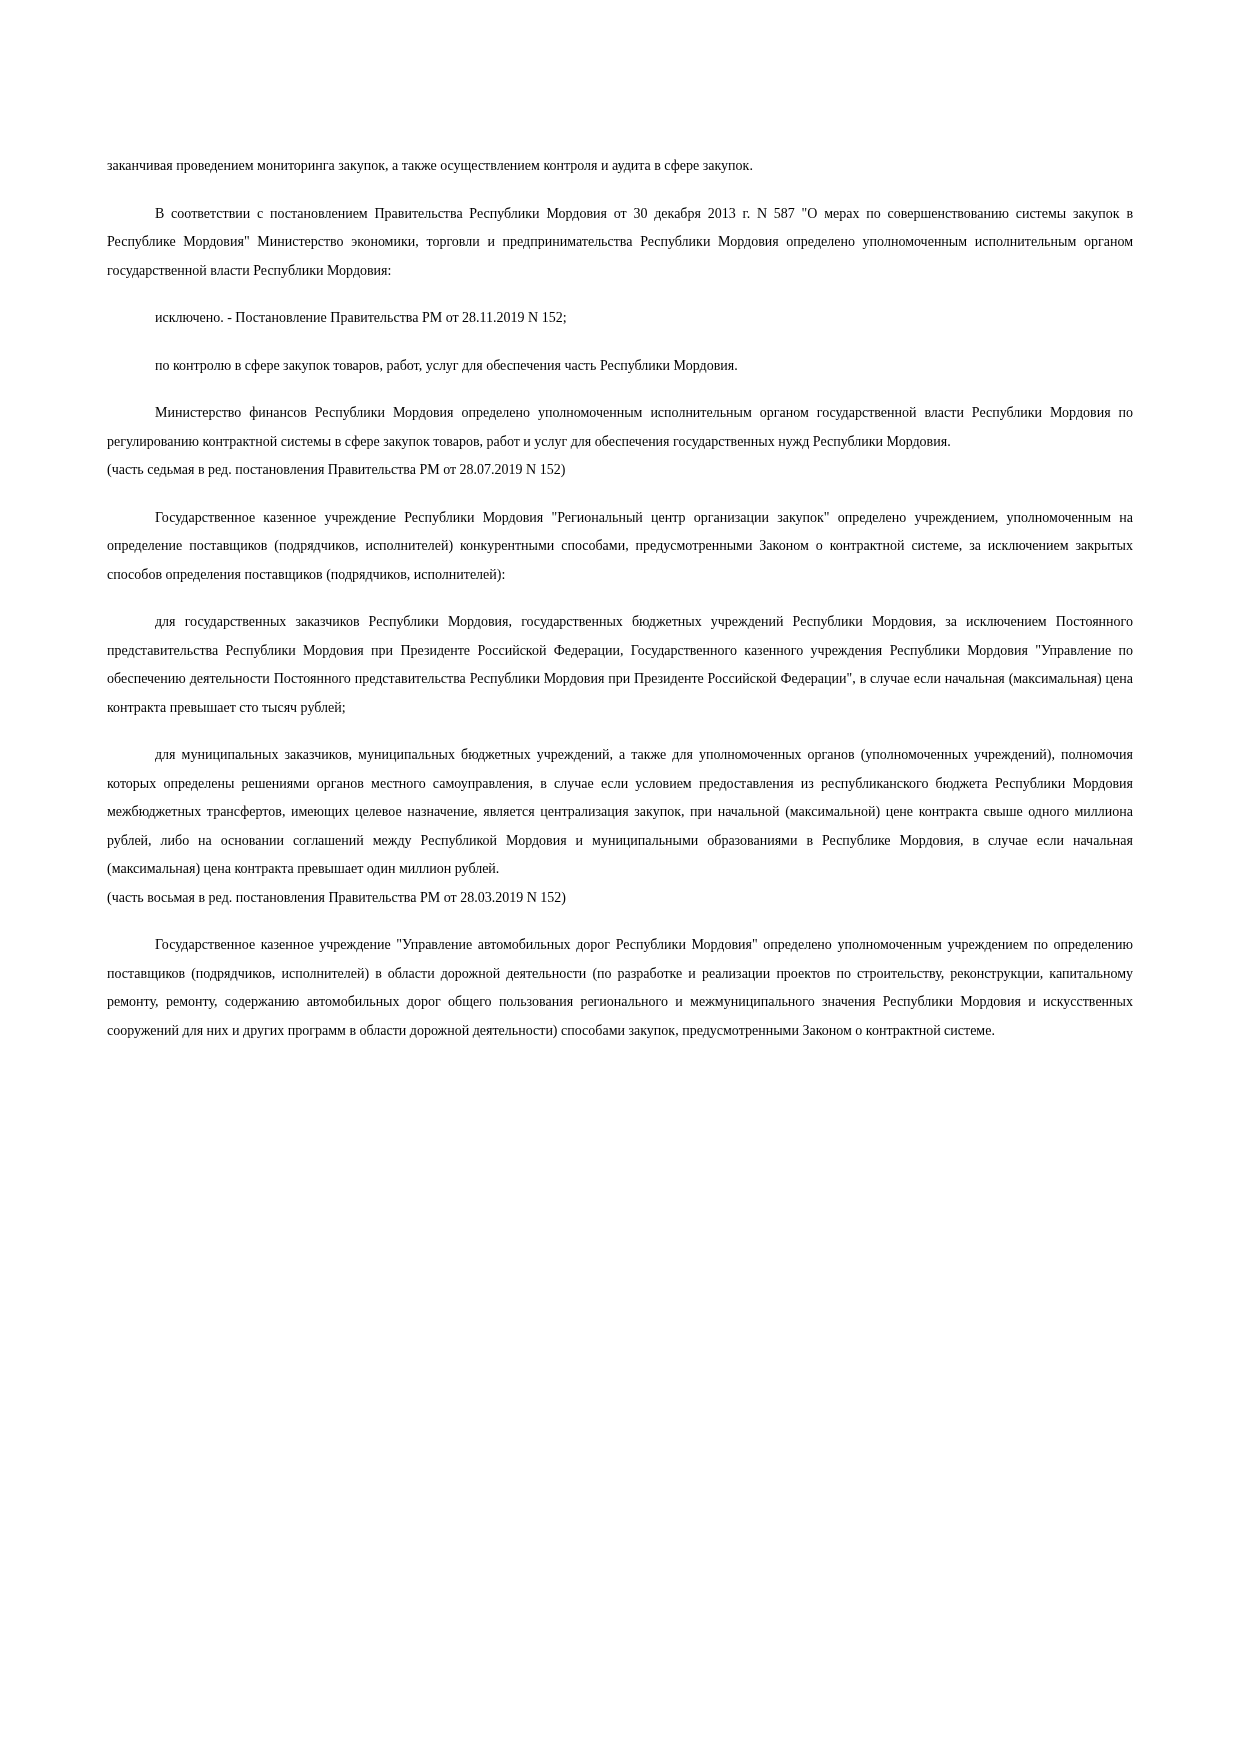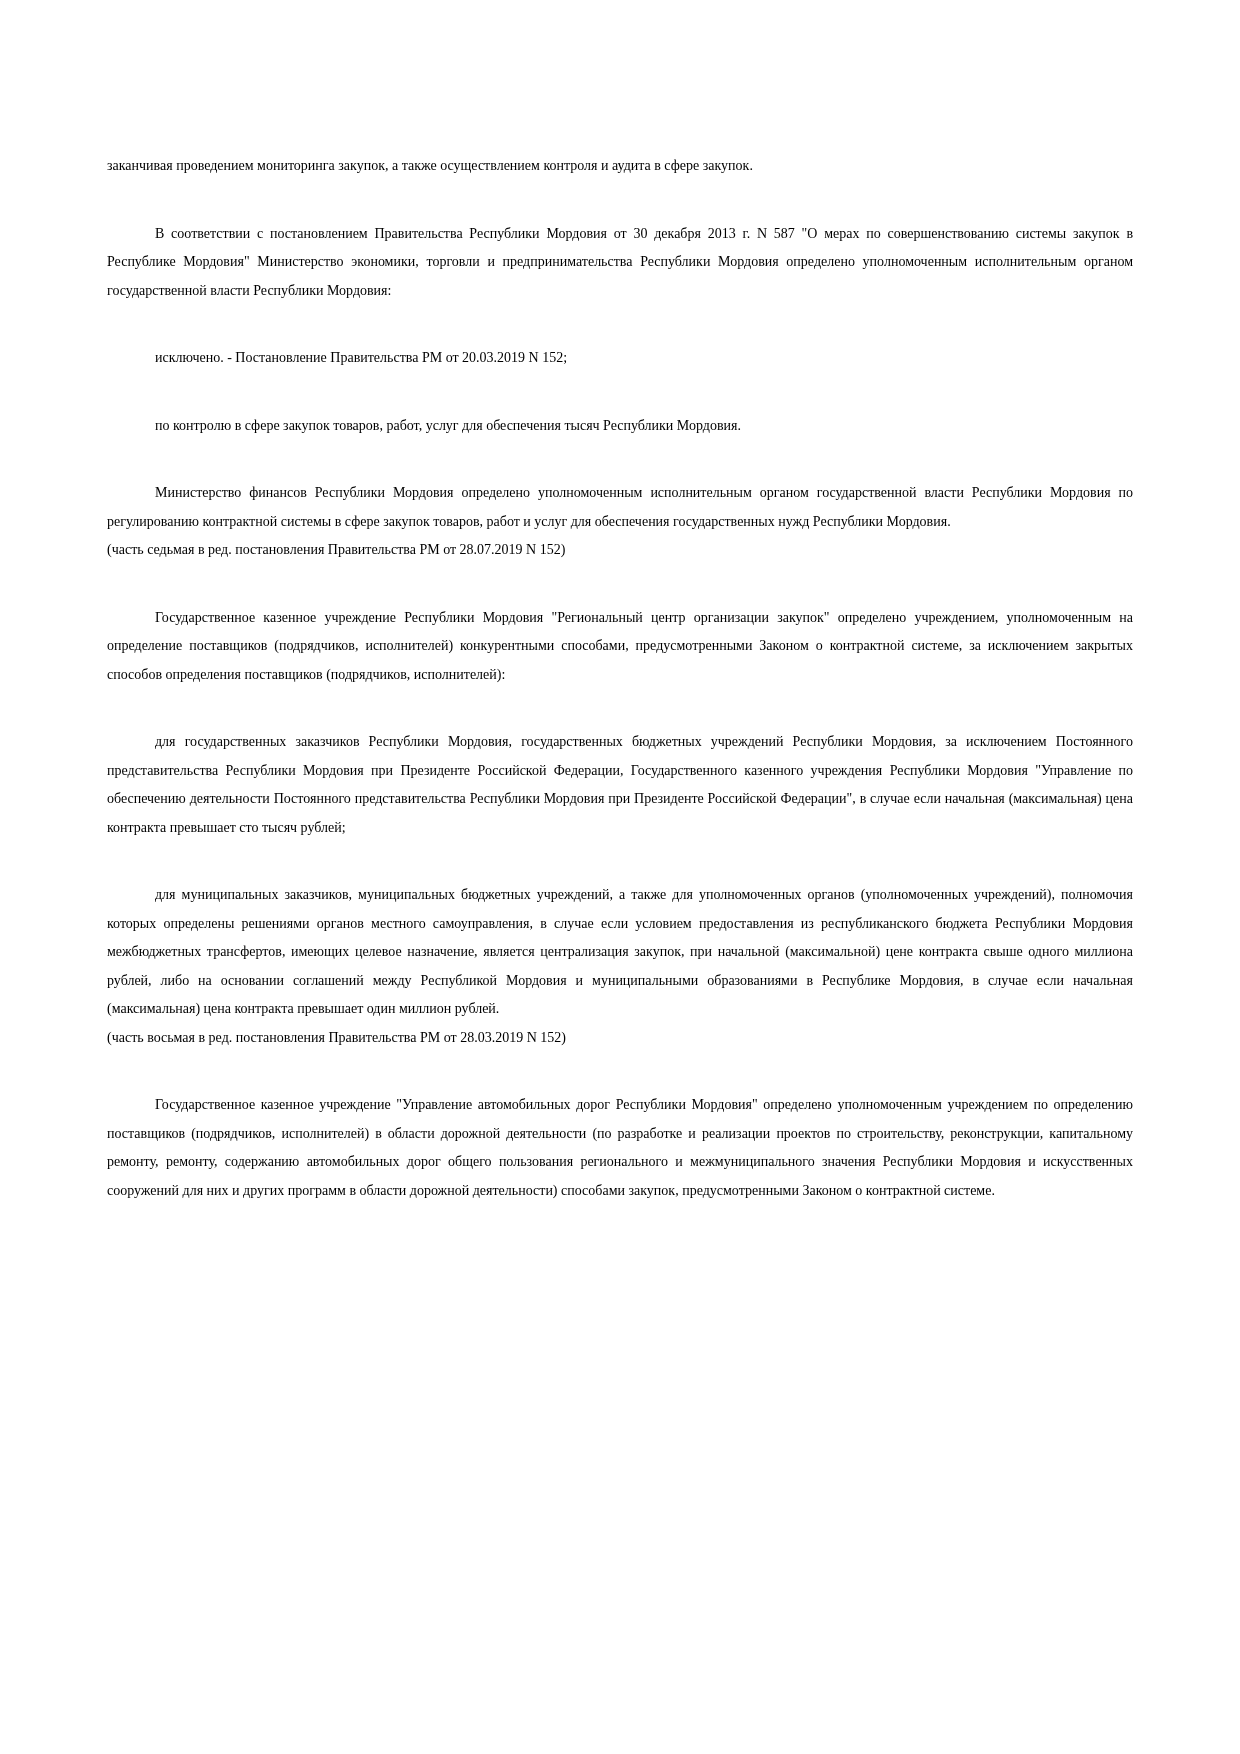--- a/index.html
+++ b/index.html
@@ -29,40 +29,40 @@
     color: #000000;
     font-size: 14px;
     line-height: 28.5px;
     text-align: justify;
   }
   .doc-body p {
     margin: 0;
     padding: 0;
   }
   .doc-body p.spaced {
-    margin-top: 39px;
+    margin-top: 19px;
   }
   .doc-body p.indent {
     text-indent: 48px;
   }
   
   .doc-body p.attached {
     margin-top: 0;
     text-indent: 0;
   }
 </style>
 </head>
 <body>
 
 <div class="page">
   <div class="doc-body">
     <p class="flush">заканчивая проведением мониторинга закупок, а также осуществлением контроля и аудита в сфере закупок.</p>
     <p class="indent spaced">В соответствии с постановлением Правительства Республики Мордовия от 30 декабря 2013 г. N 587 "О мерах по совершенствованию системы закупок в Республике Мордовия" Министерство экономики, торговли и предпринимательства Республики Мордовия определено уполномоченным исполнительным органом государственной власти Республики Мордовия:</p>
-    <p class="indent spaced">исключено. - Постановление Правительства РМ от 20.03.2019 N 152;</p>
-    <p class="indent spaced">по контролю в сфере закупок товаров, работ, услуг для обеспечения тысяч Республики Мордовия.</p>
+    <p class="indent spaced">исключено. - Постановление Правительства РМ от 28.11.2019 N 152;</p>
+    <p class="indent spaced">по контролю в сфере закупок товаров, работ, услуг для обеспечения часть Республики Мордовия.</p>
     <p class="indent spaced">Министерство финансов Республики Мордовия определено уполномоченным исполнительным органом государственной власти Республики Мордовия по регулированию контрактной системы в сфере закупок товаров, работ и услуг для обеспечения государственных нужд Республики Мордовия.</p>
     <p class="attached">(часть седьмая в ред. постановления Правительства РМ от 28.07.2019 N 152)</p>
     <p class="indent spaced">Государственное казенное учреждение Республики Мордовия "Региональный центр организации закупок" определено учреждением, уполномоченным на определение поставщиков (подрядчиков, исполнителей) конкурентными способами, предусмотренными Законом о контрактной системе, за исключением закрытых способов определения поставщиков (подрядчиков, исполнителей):</p>
     <p class="indent spaced">для государственных заказчиков Республики Мордовия, государственных бюджетных учреждений Республики Мордовия, за исключением Постоянного представительства Республики Мордовия при Президенте Российской Федерации, Государственного казенного учреждения Республики Мордовия "Управление по обеспечению деятельности Постоянного представительства Республики Мордовия при Президенте Российской Федерации", в случае если начальная (максимальная) цена контракта превышает сто тысяч рублей;</p>
     <p class="indent spaced">для муниципальных заказчиков, муниципальных бюджетных учреждений, а также для уполномоченных органов (уполномоченных учреждений), полномочия которых определены решениями органов местного самоуправления, в случае если условием предоставления из республиканского бюджета Республики Мордовия межбюджетных трансфертов, имеющих целевое назначение, является централизация закупок, при начальной (максимальной) цене контракта свыше одного миллиона рублей, либо на основании соглашений между Республикой Мордовия и муниципальными образованиями в Республике Мордовия, в случае если начальная (максимальная) цена контракта превышает один миллион рублей.</p>
     <p class="attached">(часть восьмая в ред. постановления Правительства РМ от 28.03.2019 N 152)</p>
     <p class="indent spaced">Государственное казенное учреждение "Управление автомобильных дорог Республики Мордовия" определено уполномоченным учреждением по определению поставщиков (подрядчиков, исполнителей) в области дорожной деятельности (по разработке и реализации проектов по строительству, реконструкции, капитальному ремонту, ремонту, содержанию автомобильных дорог общего пользования регионального и межмуниципального значения Республики Мордовия и искусственных сооружений для них и других программ в области дорожной деятельности) способами закупок, предусмотренными Законом о контрактной системе.</p>
   </div>
 </div>
 

